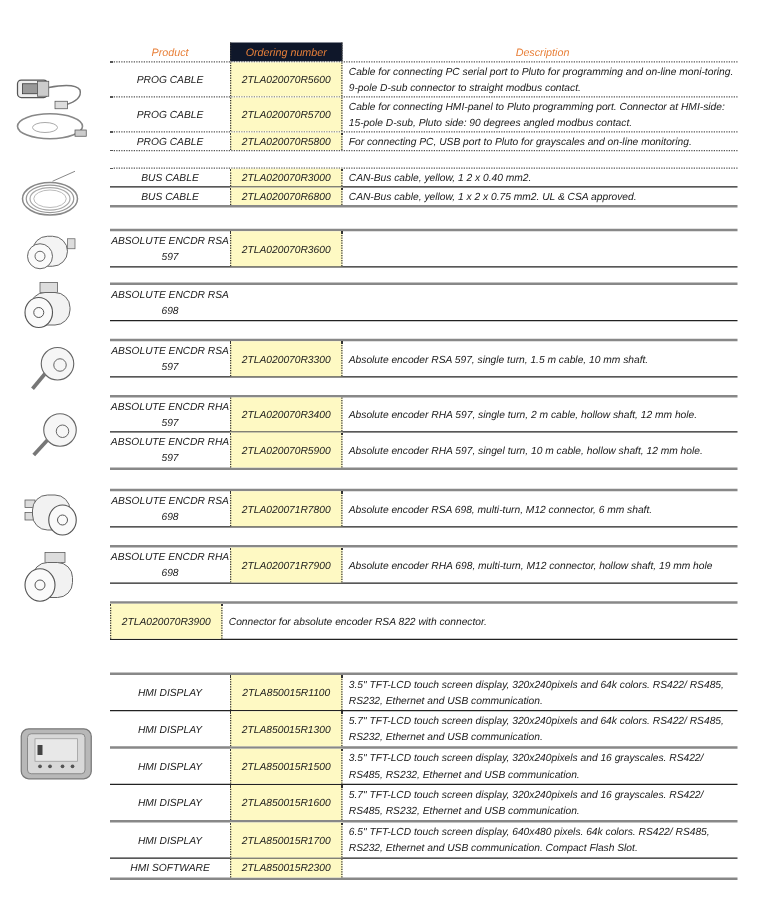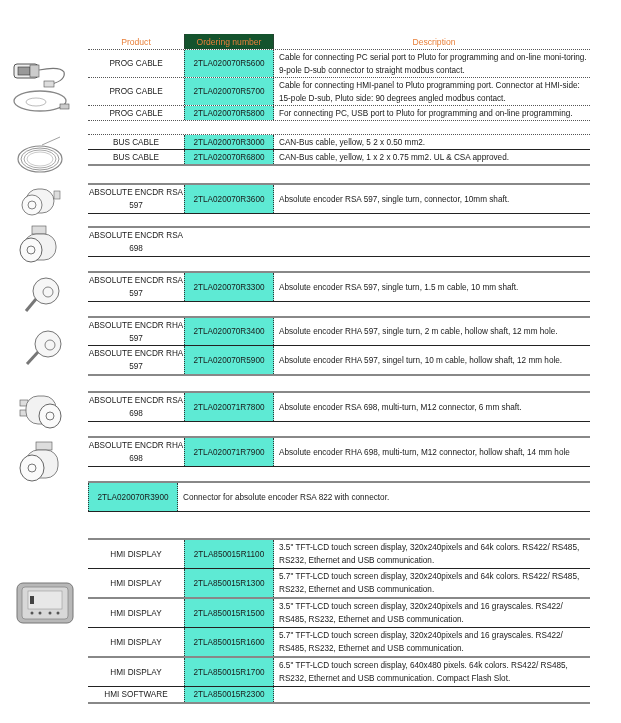--- a/index.html
+++ b/index.html
@@ -1,31 +1,31 @@
 <!DOCTYPE html>
 <html><head>
 <meta charset="utf-8">
 <style>
   html, body { margin: 0; padding: 0; background: #ffffff; }
   body {
     width: 621px; height: 723px; position: relative; overflow: hidden;
     font-family: "Liberation Sans", sans-serif; color: #1a1a1a;
   }
-  .page { position: absolute; left: 0; top: 0; width: 621px; height: 723px; }
+  .page { position: absolute; left: 0; top: 0; width: 621px; height: 723px; font-style: italic; }
   .tbl {
     position: absolute; left: 88px; top: 34px; width: 502px;
   }
   .hdr {
     display: flex; height: 15px; align-items: center;
     border-bottom: 1px dotted #555;
     font-size: 8.6px; color: #e8803a;
   }
   .c1 { width: 96px; text-align: center; }
-  .c2 { width: 88px; text-align: center; border-left: 1px dotted #333; border-right: 1px dotted #333; background: #5eead4; align-self: stretch; display:flex; align-items:center; justify-content:center; }
-  .hdr .c2 { background: #14532d; }
+  .c2 { width: 88px; text-align: center; border-left: 1px dotted #333; border-right: 1px dotted #333; background: #fef9c3; align-self: stretch; display:flex; align-items:center; justify-content:center; }
+  .hdr .c2 { background: #0f172a; }
   .c3 { flex: 1; padding-left: 5px; }
   .hdr .c3 { text-align: center; padding-left: 4px; }
 
   .row {
     display: flex; align-items: stretch;
     font-size: 8.2px; line-height: 13px;
   }
   .row .c1 { display: flex; align-items: center; justify-content: center; text-align: center; line-height: 13px; }
   .row .c3 { display: flex; align-items: center; }
   .b-dot { border-bottom: 1px dotted #555; }
@@ -140,42 +140,41 @@
       <div class="c3">Cable for connecting PC serial port to Pluto for programming and on-line moni-toring. 9-pole D-sub connector to straight modbus contact.</div>
     </div>
     <div class="row b-dot" style="height:27px;">
       <div class="c1">PROG CABLE</div>
       <div class="c2">2TLA020070R5700</div>
       <div class="c3">Cable for connecting HMI-panel to Pluto programming port. Connector at HMI-side: 15-pole D-sub, Pluto side: 90 degrees angled modbus contact.</div>
     </div>
     <div class="row b-dot" style="height:14px;">
       <div class="c1">PROG CABLE</div>
       <div class="c2">2TLA020070R5800</div>
-      <div class="c3">For connecting PC, USB port to Pluto for programming and on-line programming.</div>
+      <div class="c3">For connecting PC, USB port to Pluto for grayscales and on-line monitoring.</div>
     </div>
 
     <div style="height:13px;"></div>
 
     <div class="row t-dot b-solid" style="height:14px;">
       <div class="c1">BUS CABLE</div>
       <div class="c2">2TLA020070R3000</div>
-      <div class="c3">CAN-Bus cable, yellow, 5 2 x 0.50 mm2.</div>
+      <div class="c3">CAN-Bus cable, yellow, 1 2 x 0.40 mm2.</div>
     </div>
     <div class="row b-gray" style="height:14px;">
       <div class="c1">BUS CABLE</div>
       <div class="c2">2TLA020070R6800</div>
       <div class="c3">CAN-Bus cable, yellow, 1 x 2 x 0.75 mm2. UL &amp; CSA approved.</div>
     </div>
 
     <div style="height:17px;"></div>
 
     <div class="row t-gray b-solid" style="height:28px;">
       <div class="c1">ABSOLUTE ENCDR RSA 597</div>
       <div class="c2">2TLA020070R3600</div>
-      <div class="c3">Absolute encoder RSA 597, single turn, connector, 10mm shaft.</div>
     </div>
 
     <div style="height:12px;"></div>
 
     <div class="row t-gray b-solid" style="height:28px;">
       <div class="c1">ABSOLUTE ENCDR RSA 698</div>
     </div>
 
     <div style="height:14px;"></div>
 
@@ -204,21 +203,21 @@
       <div class="c1">ABSOLUTE ENCDR RSA 698</div>
       <div class="c2">2TLA020071R7800</div>
       <div class="c3">Absolute encoder RSA 698, multi-turn, M12 connector, 6 mm shaft.</div>
     </div>
 
     <div style="height:14px;"></div>
 
     <div class="row t-gray b-solid" style="height:28px;">
       <div class="c1">ABSOLUTE ENCDR RHA 698</div>
       <div class="c2">2TLA020071R7900</div>
-      <div class="c3" style="line-height:13px;">Absolute encoder RHA 698, multi-turn, M12 connector, hollow shaft, 14 mm hole</div>
+      <div class="c3" style="line-height:13px;">Absolute encoder RHA 698, multi-turn, M12 connector, hollow shaft, 19 mm hole</div>
     </div>
 
     <div style="height:14px;"></div>
 
     <div class="row t-gray b-solid" style="height:28px;">
       <div class="c2">2TLA020070R3900</div>
       <div class="c3">Connector for absolute encoder RSA 822 with connector.</div>
     </div>
 
     <div style="height:26px;"></div>

